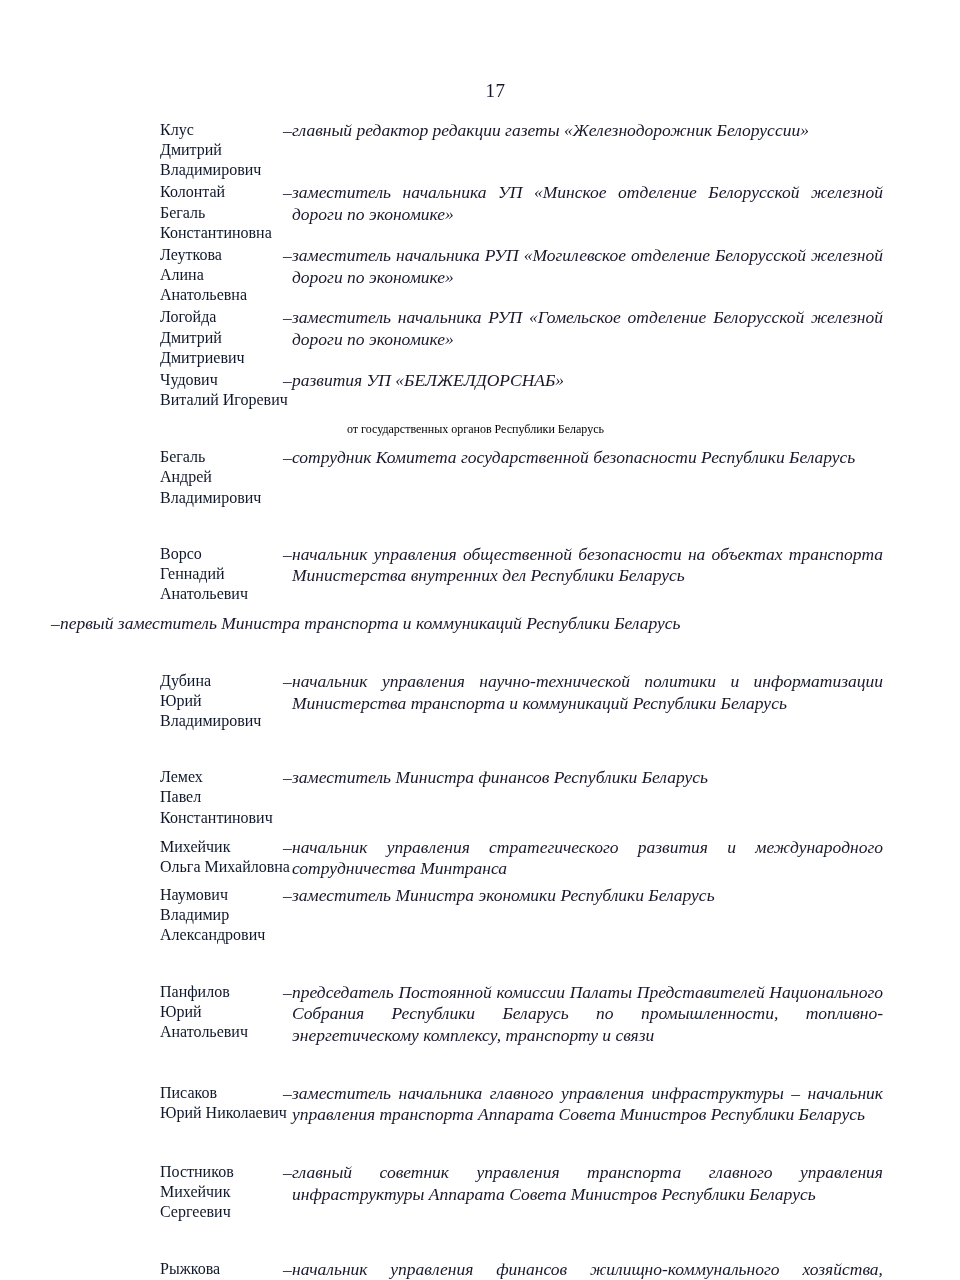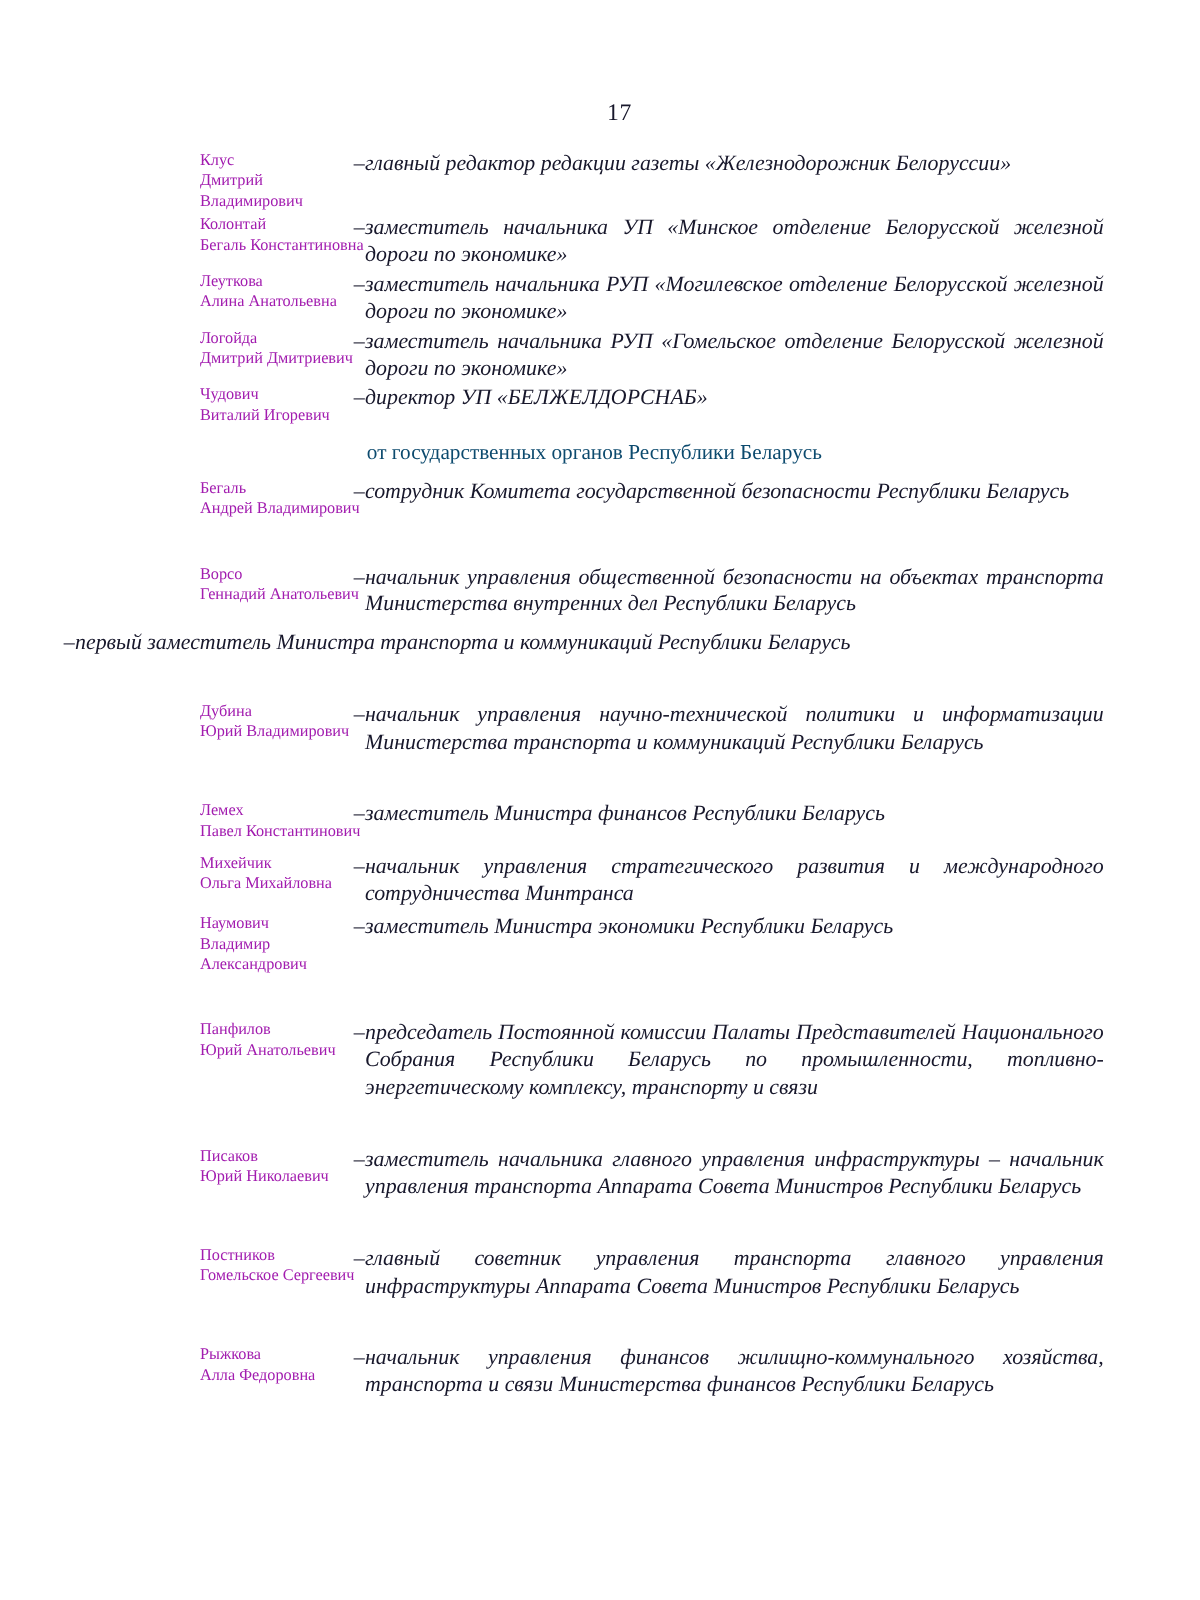--- a/index.html
+++ b/index.html
@@ -30,25 +30,25 @@
     color: #17172b;
   }
   .entry {
     display: flex;
     align-items: flex-start;
     margin-bottom: 2px;
   }
   .entry .name {
     width: 232px;
     flex: 0 0 232px;
-    font-size: 13px;
+    font-size: 16px;
     line-height: 1.26;
     padding-left: 100px;
     box-sizing: border-box;
-    color: #a21caf;
+    color: #0f172a;
     white-space: pre-line;
   }
   .entry .desc {
     flex: 1 1 auto;
     font-size: 17.5px;
     line-height: 1.24;
     color: #17172b;
     text-align: justify;
     text-justify: inter-word;
     padding-right: 48px;
@@ -58,23 +58,23 @@
     position: absolute;
     left: -9px;
     top: 0;
   }
   .entry .desc .body {
     display: block;
     font-style: italic;
   }
   .section-heading {
     text-align: center;
-    font-size: 17px;
+    font-size: 12px;
     margin: 12px 0 10px 0;
-    color: #0c4a6e;
+    color: #000000;
     padding-right: 40px;
   }
   .gap-sm { margin-bottom: 9px; margin-top: 36px; }
   .gap-xs { margin-bottom: 5px; }
 </style>
 </head>
 <body>
 
 <div class="page">
 
@@ -111,21 +111,21 @@
       <div class="desc">
         <span class="dash">–</span>
         <span class="body">заместитель начальника РУП «Гомельское отделение Белорусской железной дороги по экономике»</span>
       </div>
     </div>
     <div class="entry">
       <div class="name">Чудович
 Виталий Игоревич</div>
       <div class="desc">
         <span class="dash">–</span>
-        <span class="body">директор УП «БЕЛЖЕЛДОРСНАБ»</span>
+        <span class="body">развития УП «БЕЛЖЕЛДОРСНАБ»</span>
       </div>
     </div>
   </div>
 
   <div class="section-heading">от государственных органов Республики Беларусь</div>
 
   <div>
     <div class="entry gap-xs">
       <div class="name">Бегаль
 Андрей Владимирович</div>
@@ -191,21 +191,21 @@
     <div class="entry gap-sm">
       <div class="name">Писаков
 Юрий Николаевич</div>
       <div class="desc">
         <span class="dash">–</span>
         <span class="body">заместитель начальника главного управления инфраструктуры – начальник управления транспорта Аппарата Совета Министров Республики Беларусь</span>
       </div>
     </div>
     <div class="entry gap-sm">
       <div class="name">Постников
-Гомельское Сергеевич</div>
+Михейчик Сергеевич</div>
       <div class="desc">
         <span class="dash">–</span>
         <span class="body">главный советник управления транспорта главного управления инфраструктуры Аппарата Совета Министров Республики Беларусь</span>
       </div>
     </div>
     <div class="entry gap-sm">
       <div class="name">Рыжкова
 Алла Федоровна</div>
       <div class="desc">
         <span class="dash">–</span>

